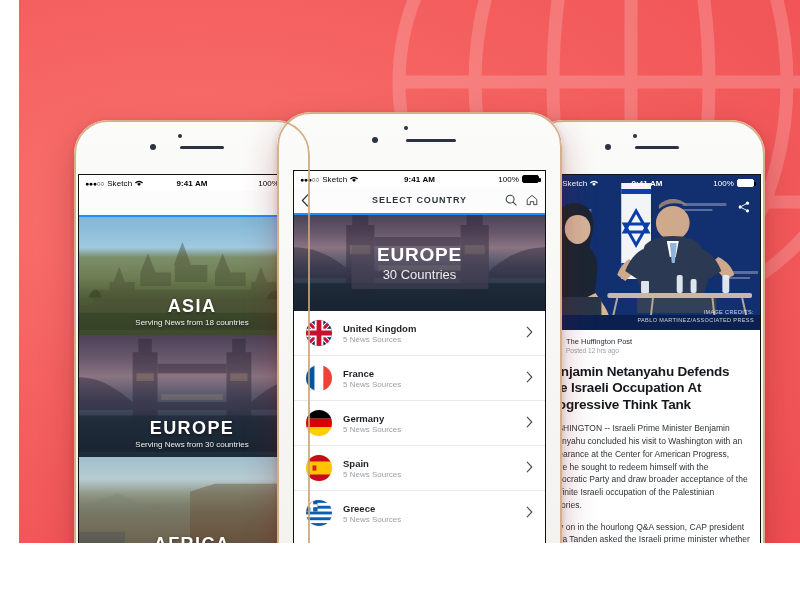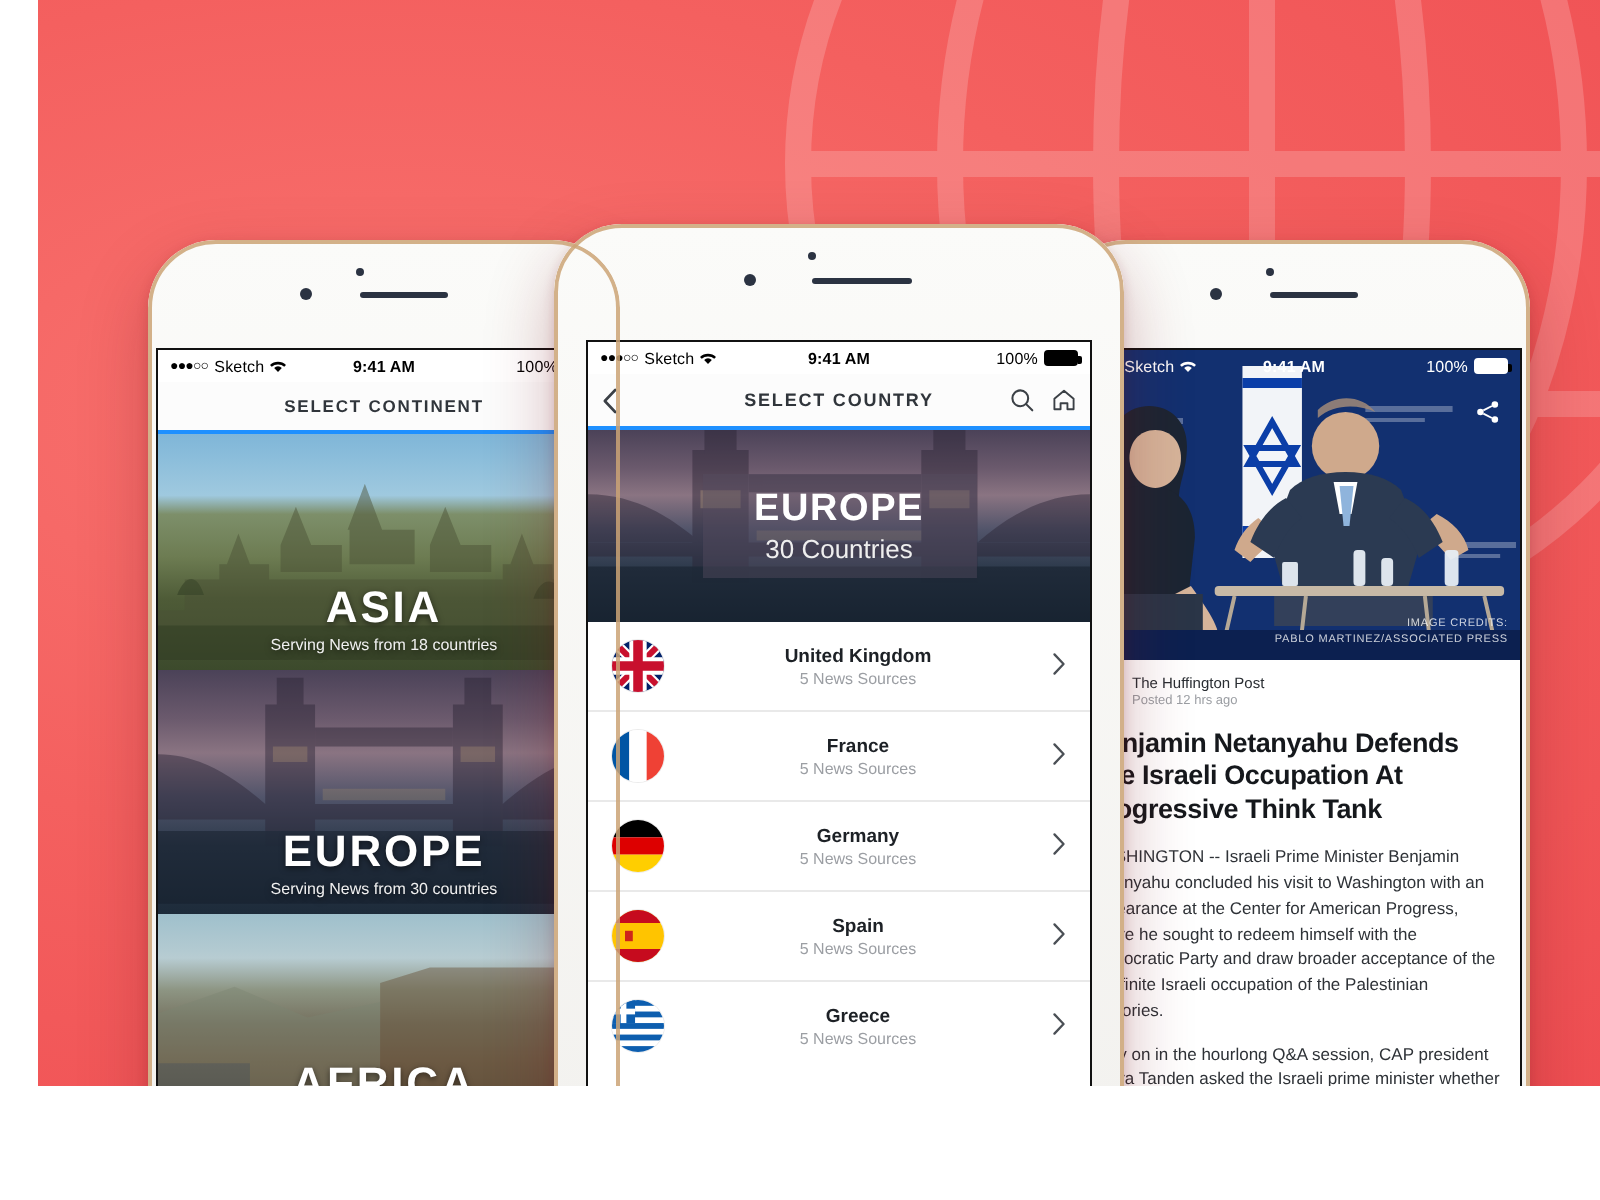--- a/index.html
+++ b/index.html
@@ -90,21 +90,21 @@
   .nav-btn { z-index: 2; display: flex; align-items: center; color: #3b4046; }
   .nav-right { margin-left: auto; display: flex; align-items: center; gap: 9px; z-index: 2; }
 
   
   .cont-card { position: relative; width: 100%; overflow: hidden; }
   .cont-overlay {
     position: absolute; left: 0; right: 0; bottom: 0; top: 0;
     display: flex; flex-direction: column; align-items: center; justify-content: flex-end;
     padding-bottom: 8px; text-shadow: 0 1px 3px rgba(0,0,0,.55);
   }
-  .cont-name { color: #fff; font-size: 22px; font-weight: 700; letter-spacing: 1.4px; }
+  .cont-name { color: #fff; font-size: 18px; font-weight: 700; letter-spacing: 1.4px; }
   .cont-sub  { color: #f0f0f0; font-size: 8px; margin-top: 1px; }
 
   
   .bg-asia {
     background:
       linear-gradient(180deg,#7fb6d8 0%, #9fc9df 26%, #7d8f6a 34%, #6d7c52 52%, #4e5b37 70%, #3c4a2c 100%);
   }
   .bg-europe {
     background:
       linear-gradient(180deg,#4b4258 0%, #6b5a6d 20%, #8a7482 34%, #51546a 52%, #2d3a4c 72%, #1d2b3a 100%);
@@ -118,21 +118,21 @@
   
   .hero { position: relative; height: 96px; overflow: hidden; }
   .hero-box {
     position: absolute; left: 50%; top: 50%; transform: translate(-50%,-50%);
     background: rgba(85,75,95,.45);
     padding: 7px 26px; text-align: center;
   }
   .hero-title { color:#fff; font-size: 19px; font-weight: 700; letter-spacing: .8px; }
   .hero-sub   { color:#eee; font-size: 13px; margin-top: 1px; }
 
-  .list { background: #fff; text-align: center; }
+  .list { background: #fff; }
   .row {
     display: flex; align-items: center; gap: 11px;
     padding: 9px 12px; border-bottom: 1px solid #e9e9e9;
     background: #fff;
   }
   .flag { width: 26px; height: 26px; border-radius: 50%; overflow: hidden; flex: 0 0 26px; position: relative; box-shadow:0 0 0 .5px rgba(0,0,0,.08);}
   .row-text { flex: 1; }
   .row-title { font-size: 9.5px; font-weight: 700; color: #1d2126; }
   .row-sub { font-size: 8px; color: #9b9ea3; margin-top: 1px; }
   .chev { color: #4a4f55; font-size: 13px; font-weight: 300; }
@@ -194,21 +194,20 @@
             </svg>
         </div>
         <div class="sb-time">9:41 AM</div>
         <div class="sb-right">
           <span>100%</span>
           <span class="batt"></span>
         </div>
       </div>
 
       <div class="navbar">
-        <div class="nav-title">SELECT CONTINENT</div>
         <div class="nav-right">
           <span class="nav-btn">
             <svg width="11" height="11" viewBox="0 0 14 14">
                 <path d="M7 1.6 1.4 6.3v6.1h3.6V8.9h4v3.5h3.6V6.3z" fill="none" stroke="#3b4046" stroke-width="1.1" stroke-linejoin="round"></path>
               </svg>
           </span>
         </div>
       </div>
 
       <div class="cont-card bg-asia" style="height:118px;">

